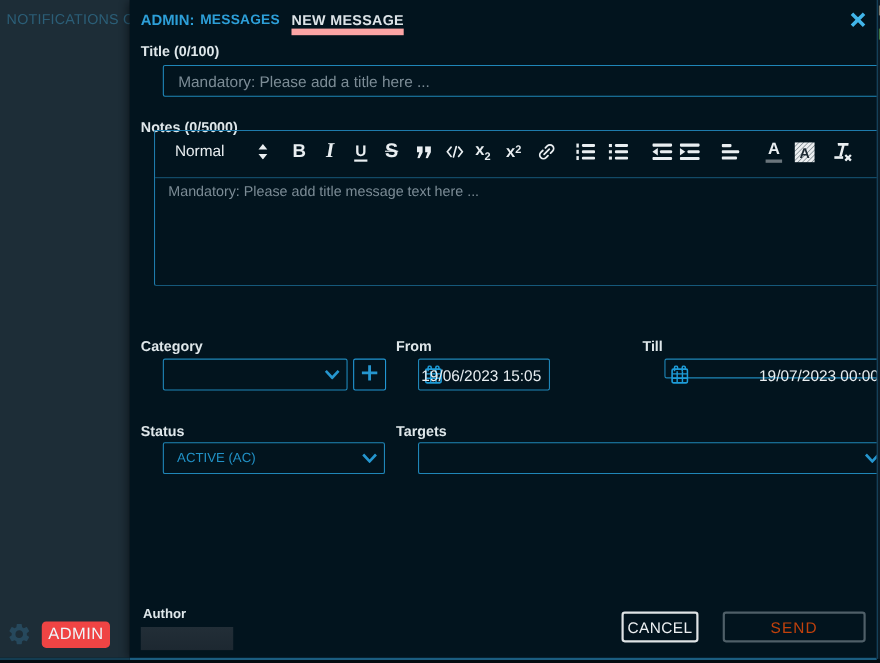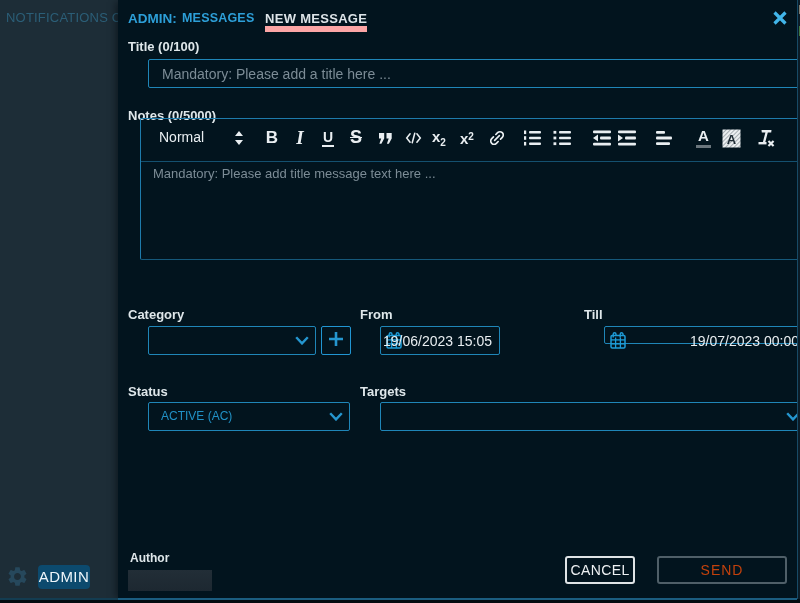--- a/index.html
+++ b/index.html
@@ -2,21 +2,21 @@
 <html><head>
 <meta charset="utf-8">
 <style>
   * { margin:0; padding:0; box-sizing:border-box; }
   html,body { width:800px; height:603px; overflow:hidden; background:#020d14; }
   body { font-family:"Liberation Sans", sans-serif; position:relative; }
   .abs { position:absolute; }
   
   #sidebar { left:0; top:0; width:118px; height:598px; background:#1d2d37; overflow:hidden; }
   #notif { left:6px; top:10px; width:200px; color:#2b5e77; font-size:13px; letter-spacing:0.2px; white-space:nowrap; }
-  #adminbtn { left:38px; top:565px; width:52px; height:24px; background:#0c4a6e; border-radius:4px; color:#eef6fa; font-size:15px; letter-spacing:0.4px; text-align:center; line-height:24px; }
+  #adminbtn { left:38px; top:565px; width:62px; height:24px; background:#ef4444; border-radius:4px; color:#eef6fa; font-size:15px; letter-spacing:0.4px; text-align:center; line-height:24px; }
   
   #modal { left:118px; top:0; width:679px; height:600px; background:#02141e; border-bottom:2px solid #1b5d80; box-shadow:-4px 0 7px -2px rgba(0,5,10,0.5); }
   .lbl { position:absolute; color:#dfe7ea; font-size:13px; font-weight:bold; }
   .inp { position:absolute; border:1px solid #1f86b8; border-radius:2px;margin-left:20px; }
   .ph { color:#7c8c96; font-size:14px; }
   
   #editor { left:10px; top:118px; width:659px; height:142px; border:1px solid; border-color:#1e7bab #1e7bab #15587a #1e7bab; border-radius:2px;margin-left:12px; }
   #tbar { position:absolute; left:0; top:0; width:100%; height:43px; border-bottom:1px solid #14506f; }
   .ti { position:absolute; color:#e9eef1; }
   

